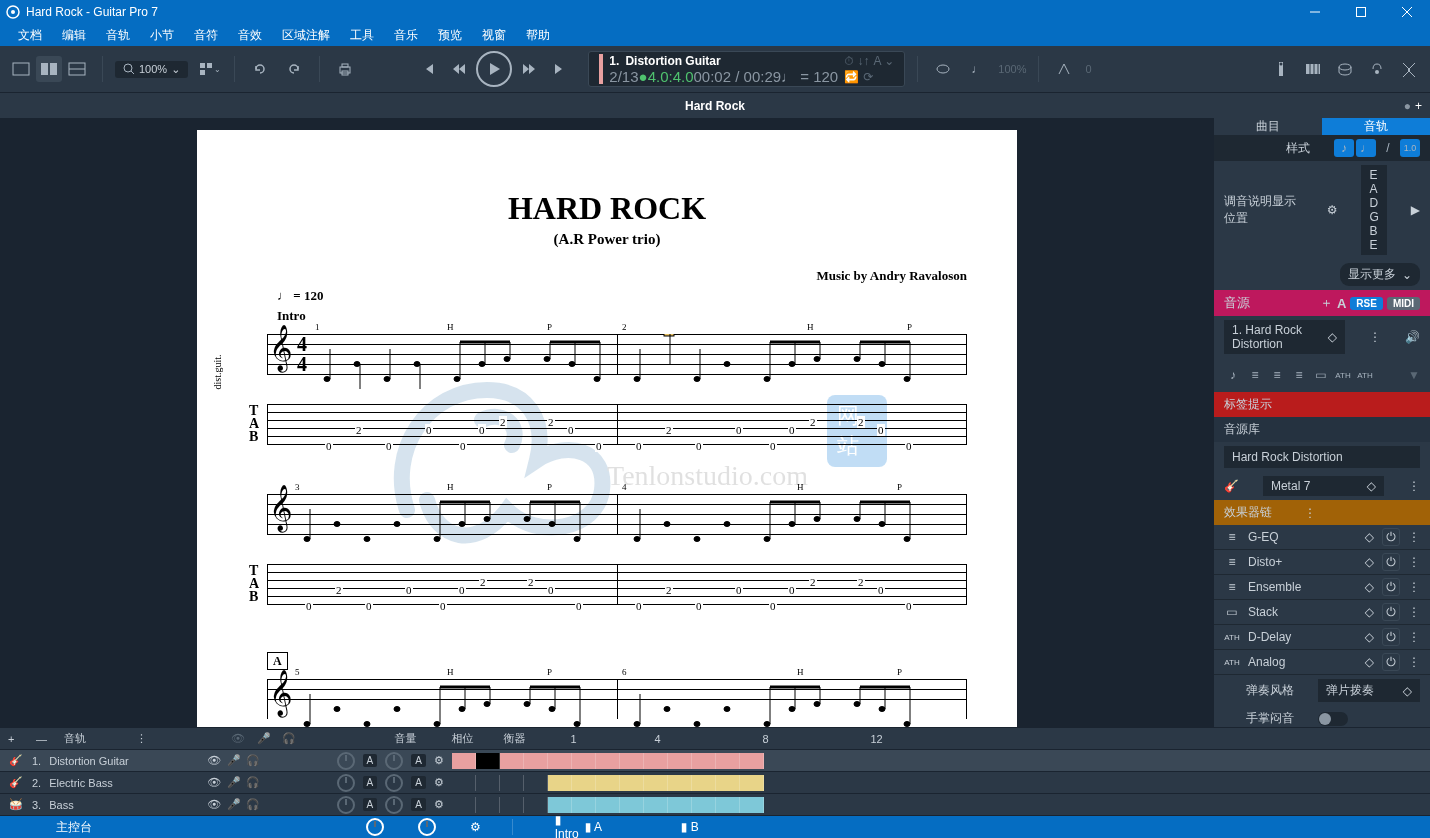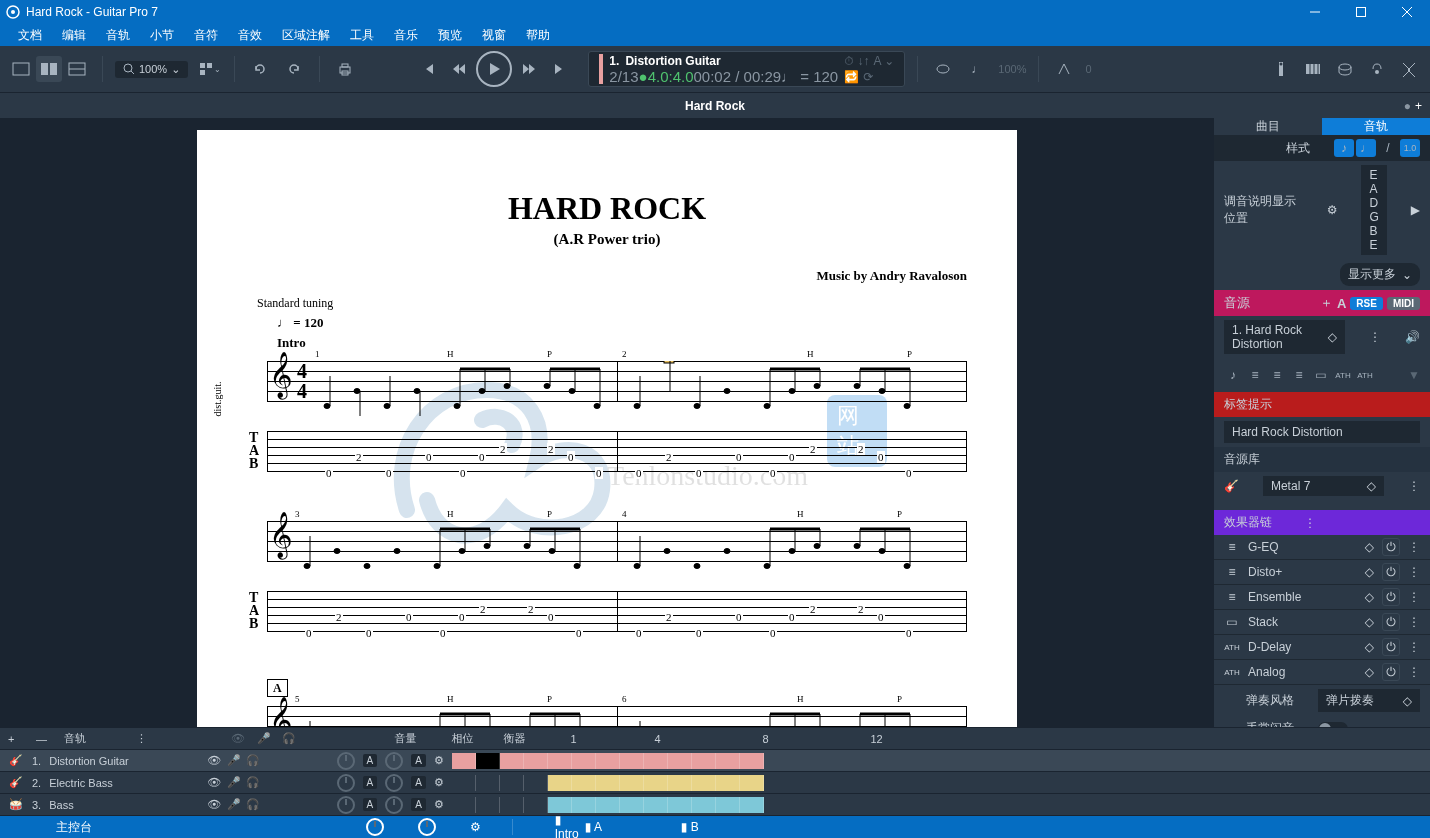--- a/index.html
+++ b/index.html
@@ -304,21 +304,20 @@
     <span style="color:#fff;">+</span>
   </div>
 </div>
 
 <div class="main-area">
   <div class="score-area">
     <div class="score-page">
       <div class="score-title">HARD ROCK</div>
       <div class="score-subtitle">(A.R Power trio)</div>
       <div class="score-credit">Music by Andry Ravaloson</div>
-      <div class="score-tuning">Standard tuning</div>
       <div class="score-tempo">♩ = 120</div>
       <div class="score-section">Intro</div>
 
       <div class="watermark">
         <svg width="560" height="260" viewBox="0 0 560 260">
           <path d="M80 180 C60 120 100 60 160 60 C200 60 220 90 210 130 C240 110 280 120 275 160 C270 200 210 210 180 180 C150 220 110 210 100 170 M155 90 C175 80 195 95 185 115" fill="none" stroke="#4a86b4" stroke-width="16" stroke-linecap="round" opacity="0.9"></path>
         </svg>
         <div style="position:absolute; left:500px; top:65px; background:#0e7dd8; color:#fff; padding:6px 10px; border-radius:8px; font-size:22px;">网站</div>
         <div style="position:absolute; left:280px; top:130px; font-size:28px; color:#888;">Tenlonstudio.com</div>
       </div>
@@ -692,35 +691,35 @@
       <span class="tool-btn" style="width:18px;">≡</span>
       <span class="tool-btn" style="width:18px;">≡</span>
       <span class="tool-btn" style="width:18px;">▭</span>
       <span class="tool-btn" style="width:18px; font-size:8px;">ATH</span>
       <span class="tool-btn" style="width:18px; font-size:8px;">ATH</span>
       <span style="margin-left:auto;">▼</span>
     </div>
     <div class="insp-row" style="background:#b91c1c;">
         <span>标签提示</span>
       </div>
+    <div class="insp-row" style="background:#253240;">
+        <span>音源库</span>
+      </div>
     <div class="insp-row">
         <input class="insp-input" value="Hard Rock Distortion" style="">
-      </div>
-    <div class="insp-row" style="background:#253240;">
-        <span>音源库</span>
       </div>
     <div class="insp-row">
       <span>🎸</span>
       <div class="insp-select">
           <span>Metal 7</span>
           <span>◇</span>
         </div>
       <span>⋮</span>
     </div>
-    <div class="insp-row" style="background:#6d28d9;margin-top:10px;">
+    <div class="insp-row" style="background:#a16207;">
         <span>效果器链</span>
         <span style="margin-left:8px;">⋮</span>
       </div>
 
     <div class="effect-row">
         <span class="effect-icon">≡</span>
         <span class="effect-name">G-EQ</span>
         <span>◇</span>
         <span class="effect-ctrl">⏻</span>
         <span>⋮</span>

